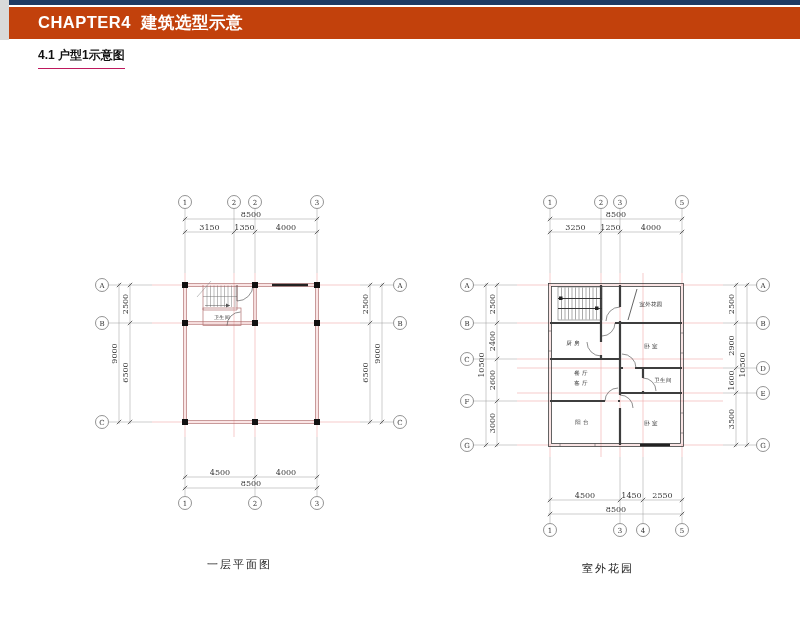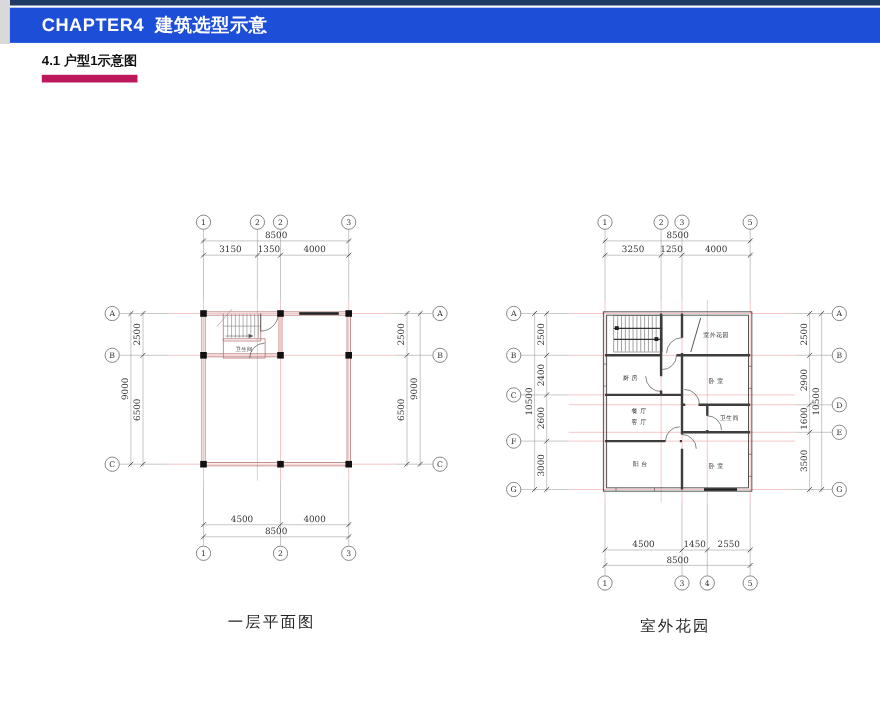--- a/index.html
+++ b/index.html
@@ -1,28 +1,28 @@
 <!DOCTYPE html>
 <html><head>
 <meta charset="utf-8">
 <style>
   html,body{margin:0;padding:0;background:#fff;}
   .page{position:relative;width:800px;height:640px;background:#fff;overflow:hidden;
         font-family:"Liberation Sans",sans-serif;}
   .left-strip{position:absolute;left:0;top:0;width:9px;height:40px;background:#d9d9d9;}
   .top-strip{position:absolute;left:9px;top:0;right:0;height:5px;background:#1f3b63;}
-  .chapter-bar{position:absolute;left:9px;top:7px;right:0;height:32px;background:#1d4ed8;
+  .chapter-bar{position:absolute;left:9px;top:7px;right:0;height:32px;background:#c2410c;
         display:flex;align-items:center;padding-left:29px;box-sizing:border-box;}
   .chapter-title{color:#fff;font-weight:bold;font-size:16.5px;white-space:pre;letter-spacing:.5px;}
   .section-title{position:absolute;left:38px;top:47px;font-weight:bold;font-size:12px;color:#111;
-        border-bottom:7px solid #be185d;padding-bottom:4px;}
+        border-bottom:1px solid #be185d;padding-bottom:4px;}
   .fp{position:absolute;}
   #fp1{left:90px;top:185px;}
   #fp2{left:455px;top:185px;}
-  .caption{position:absolute;font-size:14px;color:#222;letter-spacing:2px;
+  .caption{position:absolute;font-size:11px;color:#222;letter-spacing:2px;
         font-family:"DejaVu Serif",serif;}
   #cap1{left:207px;top:557px;}
   #cap2{left:582px;top:561px;}
   .dimtxt{font:8px "DejaVu Serif",serif;fill:#3a3a3a;text-anchor:middle;}
   .bubtxt{font:7px "DejaVu Serif",serif;fill:#333;text-anchor:middle;}
   .roomtxt{font:5.5px "DejaVu Serif",serif;fill:#333;text-anchor:middle;letter-spacing:.3px;}
   .pink{stroke:#f0a8a8;stroke-width:.6;}
   .ext{stroke:#999;stroke-width:.5;fill:none;}
   .tick{stroke:#555;stroke-width:.9;fill:none;}
   .bub{stroke:#666;stroke-width:.7;fill:#fff;}

